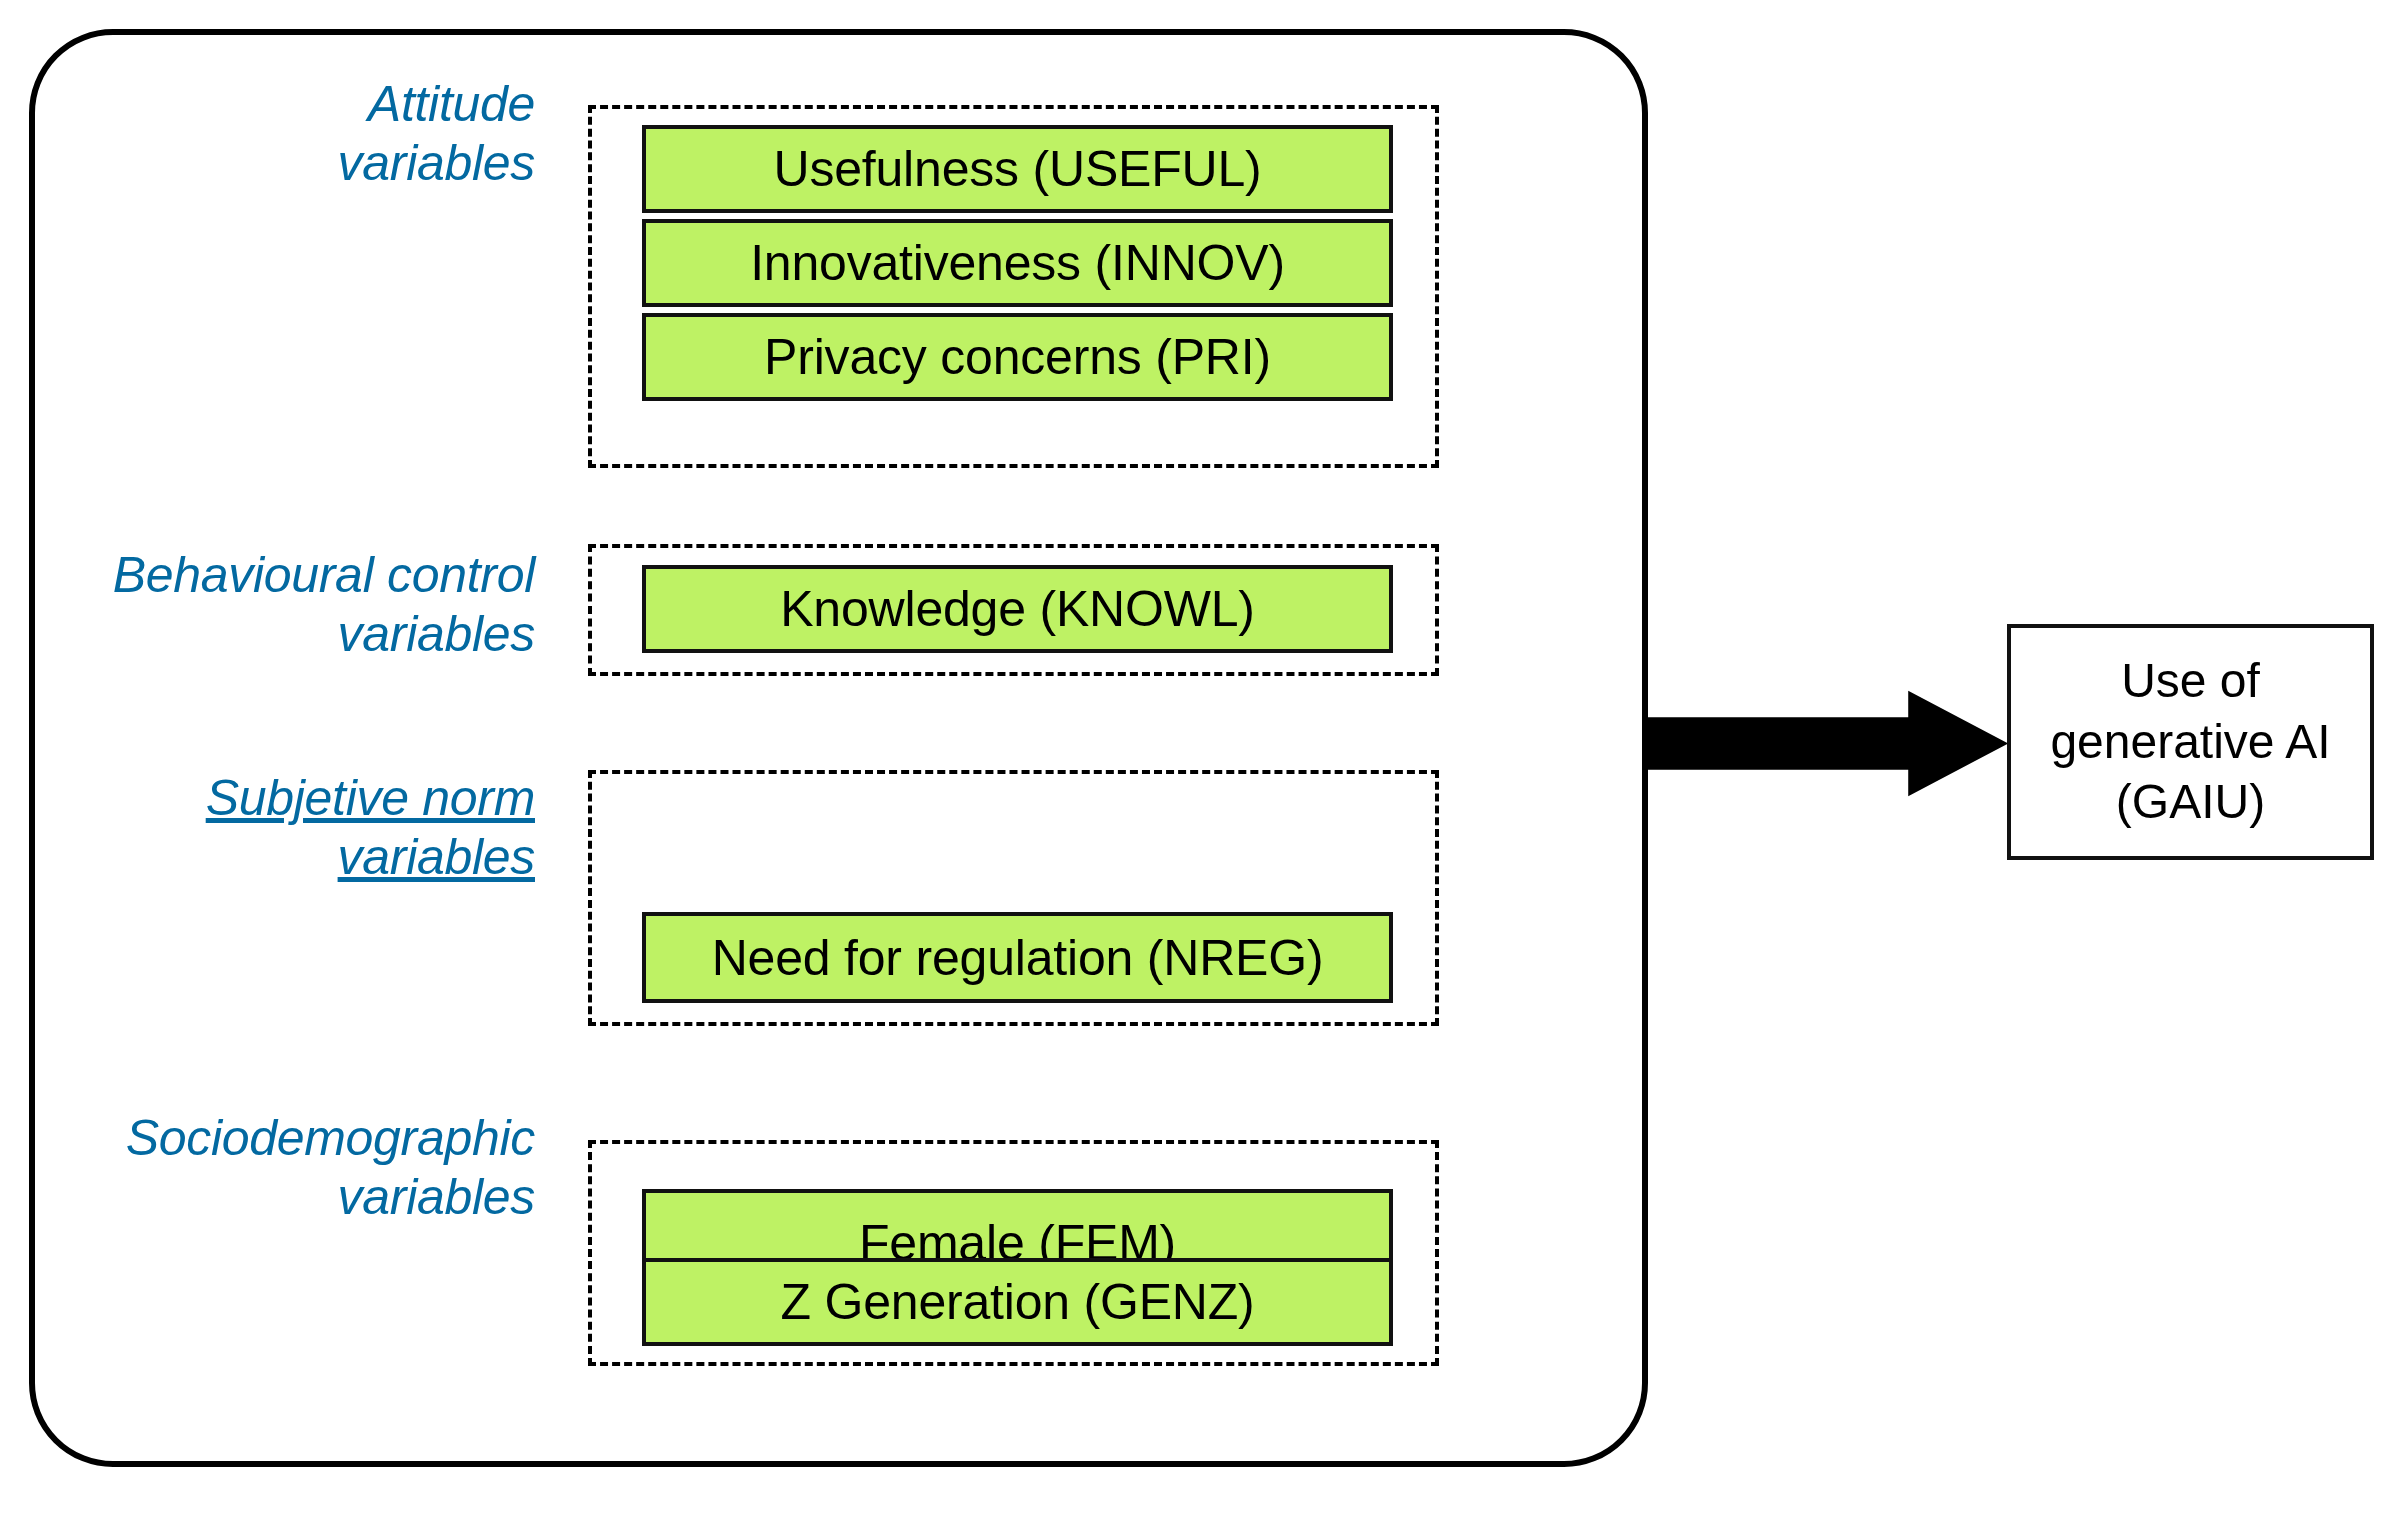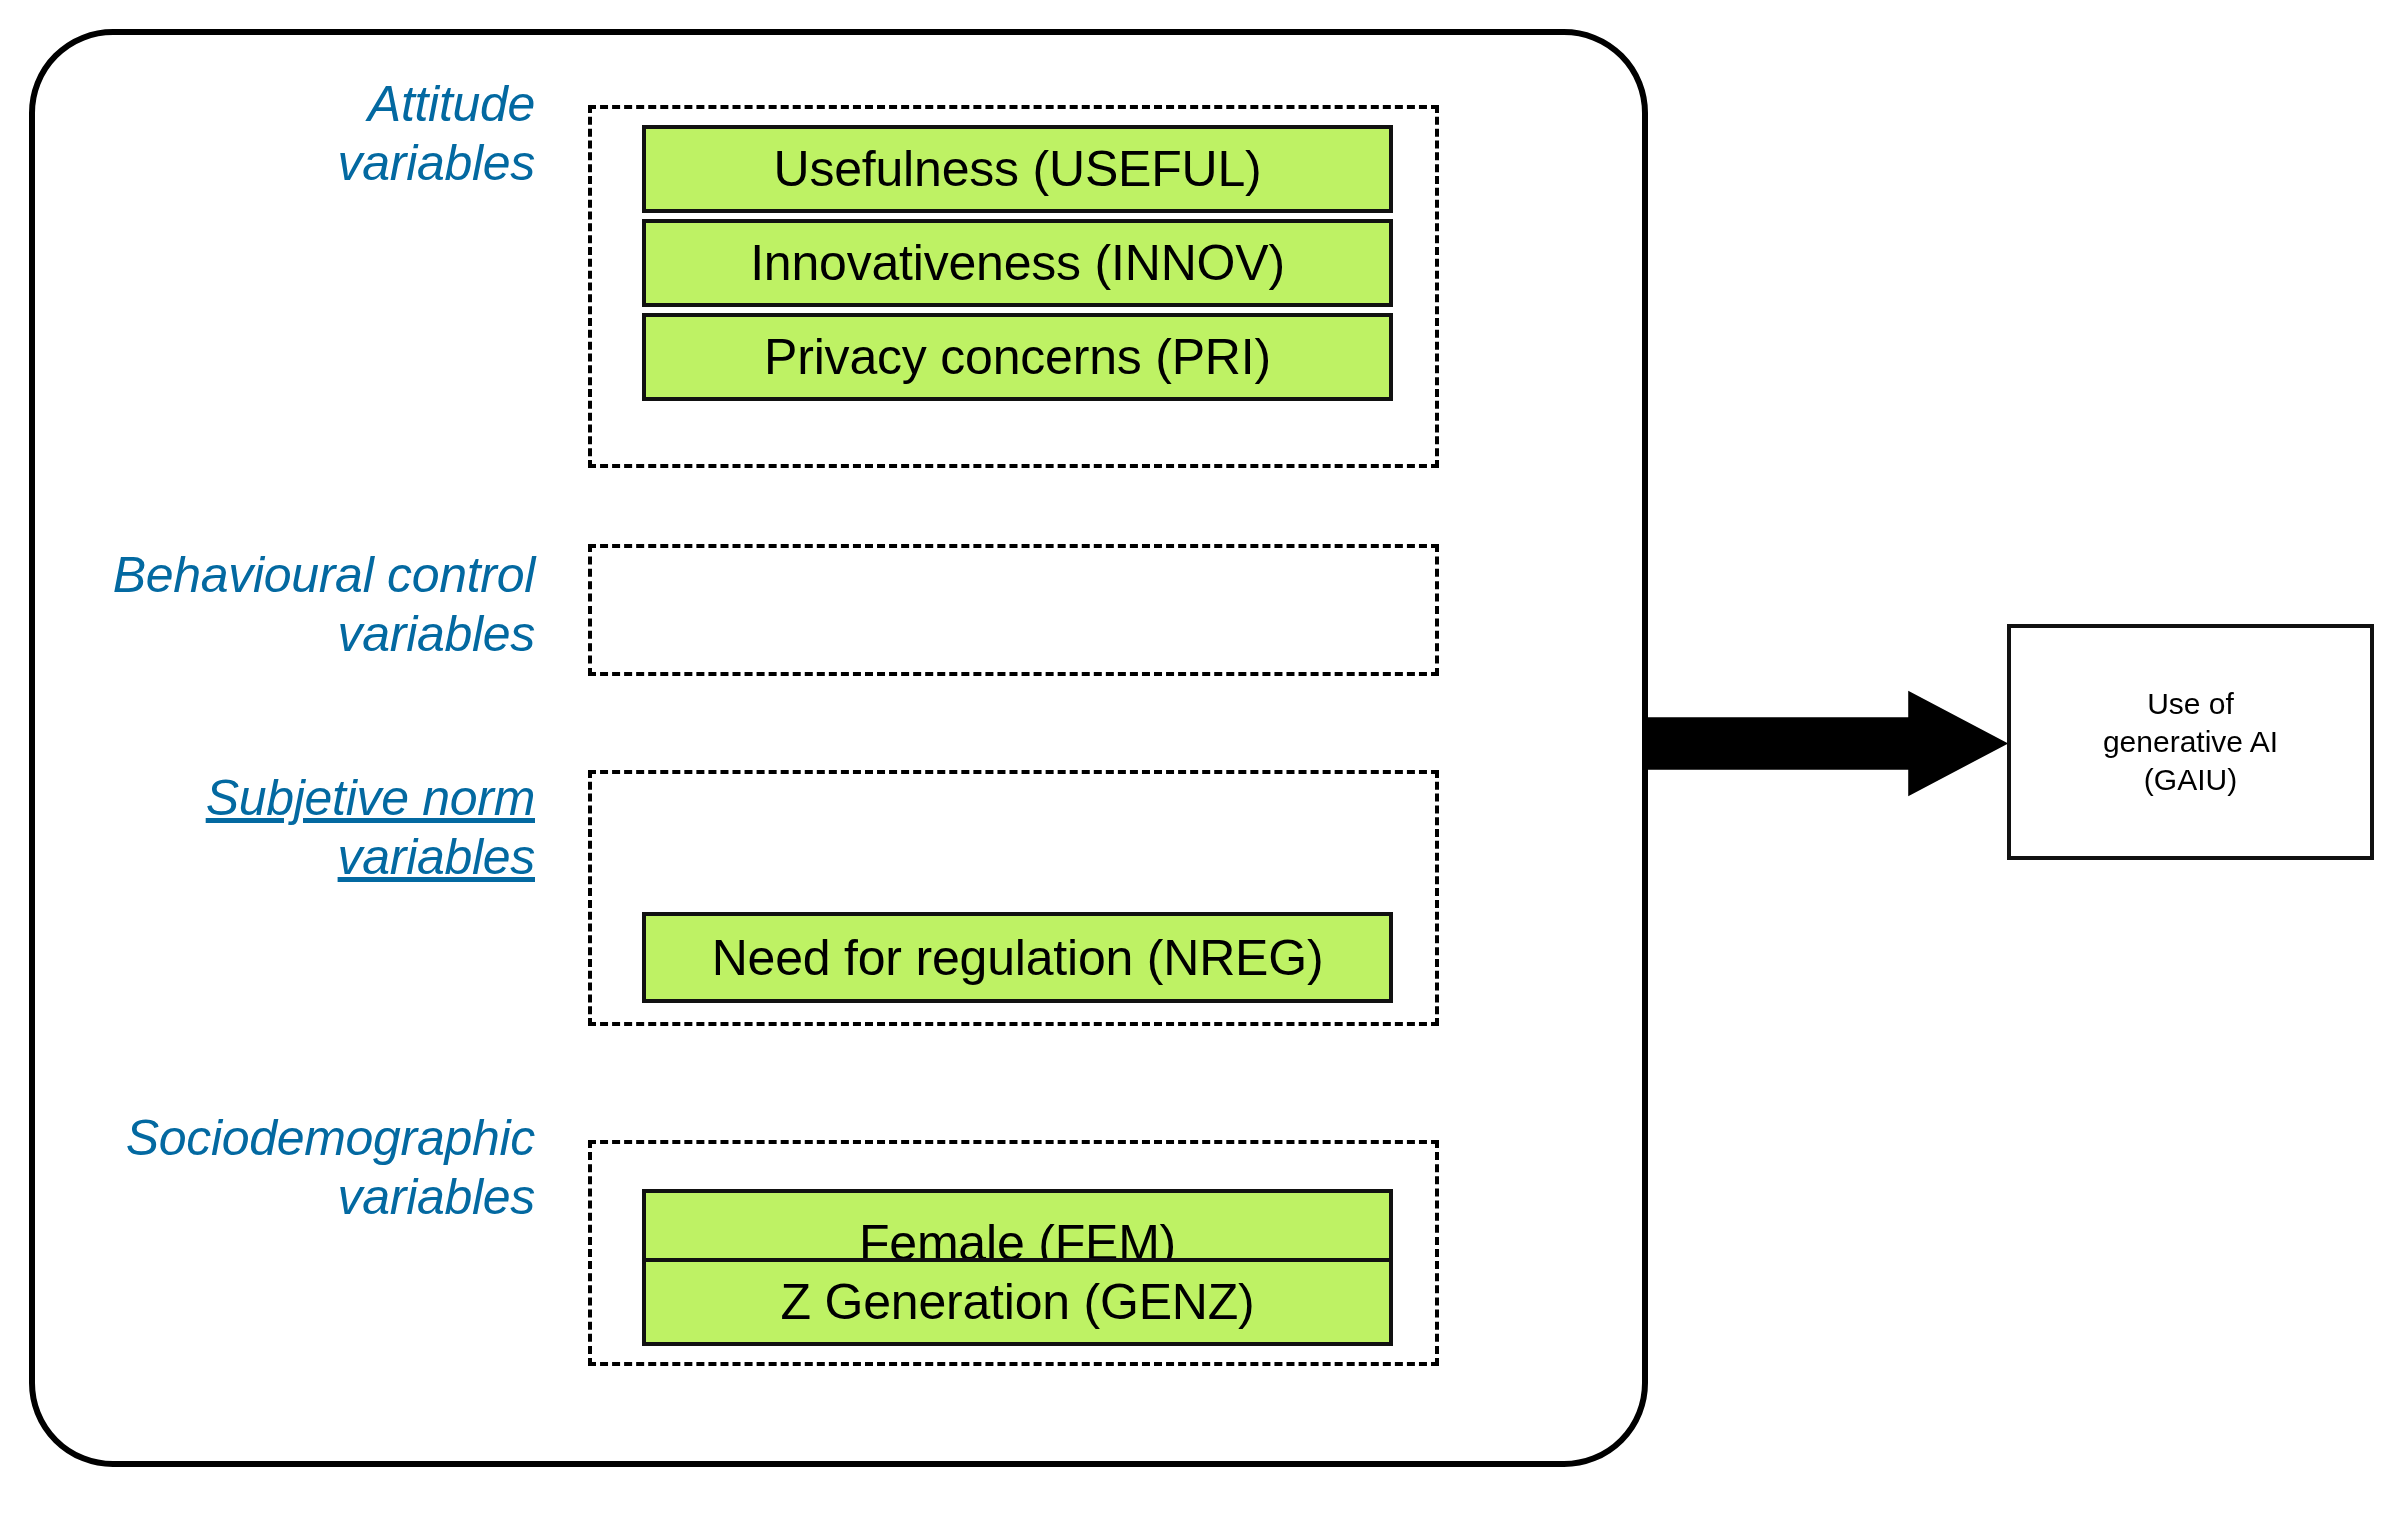--- a/index.html
+++ b/index.html
@@ -79,21 +79,21 @@
     top: 624px;
     width: 367px;
     height: 236px;
     border: 4.4px solid #111111;
     box-sizing: border-box;
     background: #ffffff;
     display: flex;
     align-items: center;
     justify-content: center;
     text-align: center;
-    font-size: 30px;
+    font-size: 48px;
     line-height: 1.27;
     color: #000000;
     white-space: pre-line;
   }
 
   
   .arrow {
     position: absolute;
     left: 1645px;
     top: 689px;
@@ -117,20 +117,21 @@
 
   <div class="var-box" style="left:634px; top:219px; width:751px; height:88px;">Innovativeness (INNOV)</div>
 
   <div class="var-box" style="left:634px; top:313px; width:751px; height:88px;">Privacy concerns (PRI)</div>
 
   <div class="group-label" style="left:44px; top:546px; width:491px;">Behavioural control
 variables</div>
 
   <div class="dashed-box" style="left:588px; top:544px; width:851px; height:132px;"></div>
 
+  <div class="var-box" style="left:634px; top:565px; width:751px; height:88px;">Knowledge (KNOWL)</div>
 
   <div class="group-label" style="left:79px; top:769px; width:456px;text-decoration:underline;">Subjetive norm
 variables</div>
 
   <div class="dashed-box" style="left:588px; top:770px; width:851px; height:256px;"></div>
 
 
   <div class="var-box" style="left:634px; top:912px; width:751px; height:91px;">Need for regulation (NREG)</div>
 
   <div class="group-label" style="left:53px; top:1109px; width:482px;">Sociodemographic

